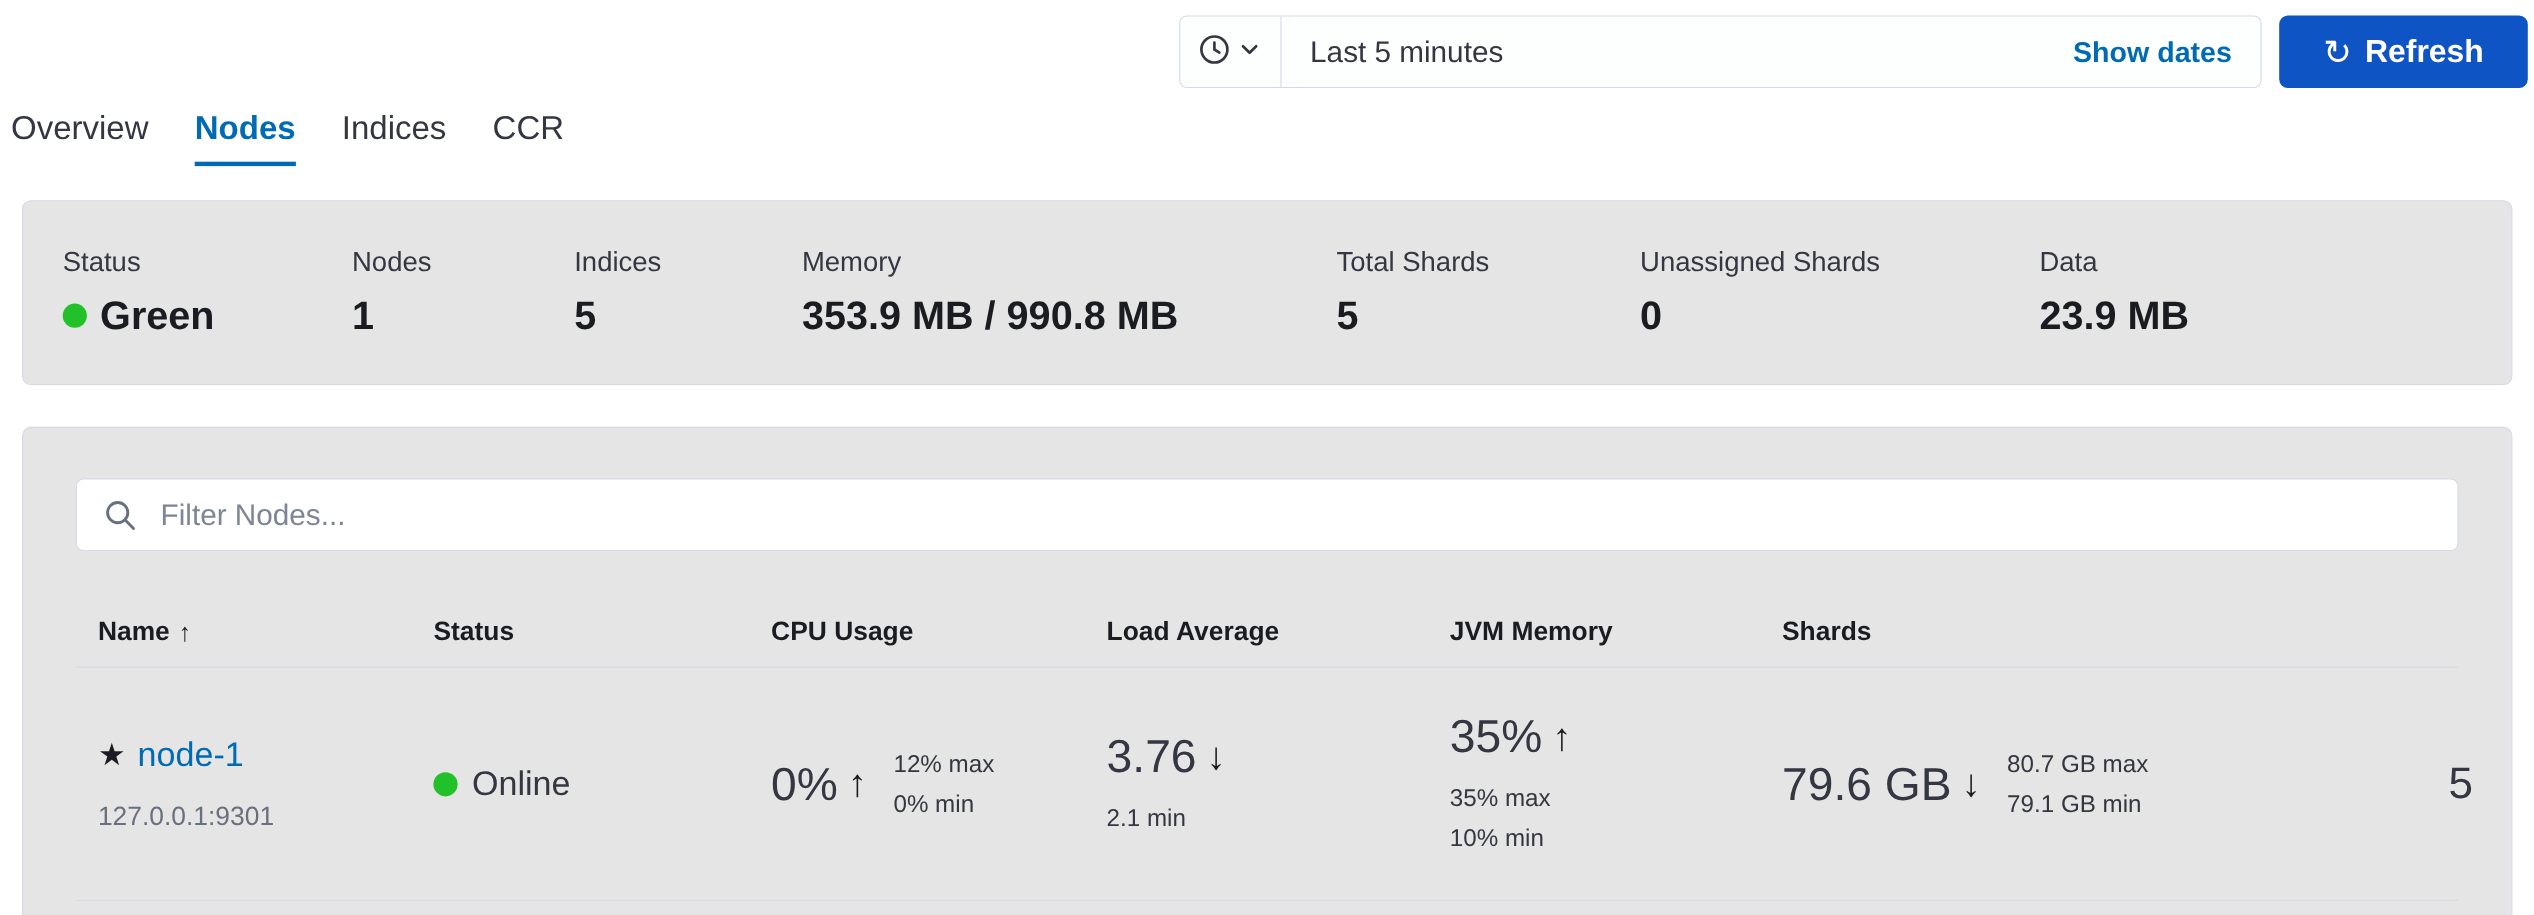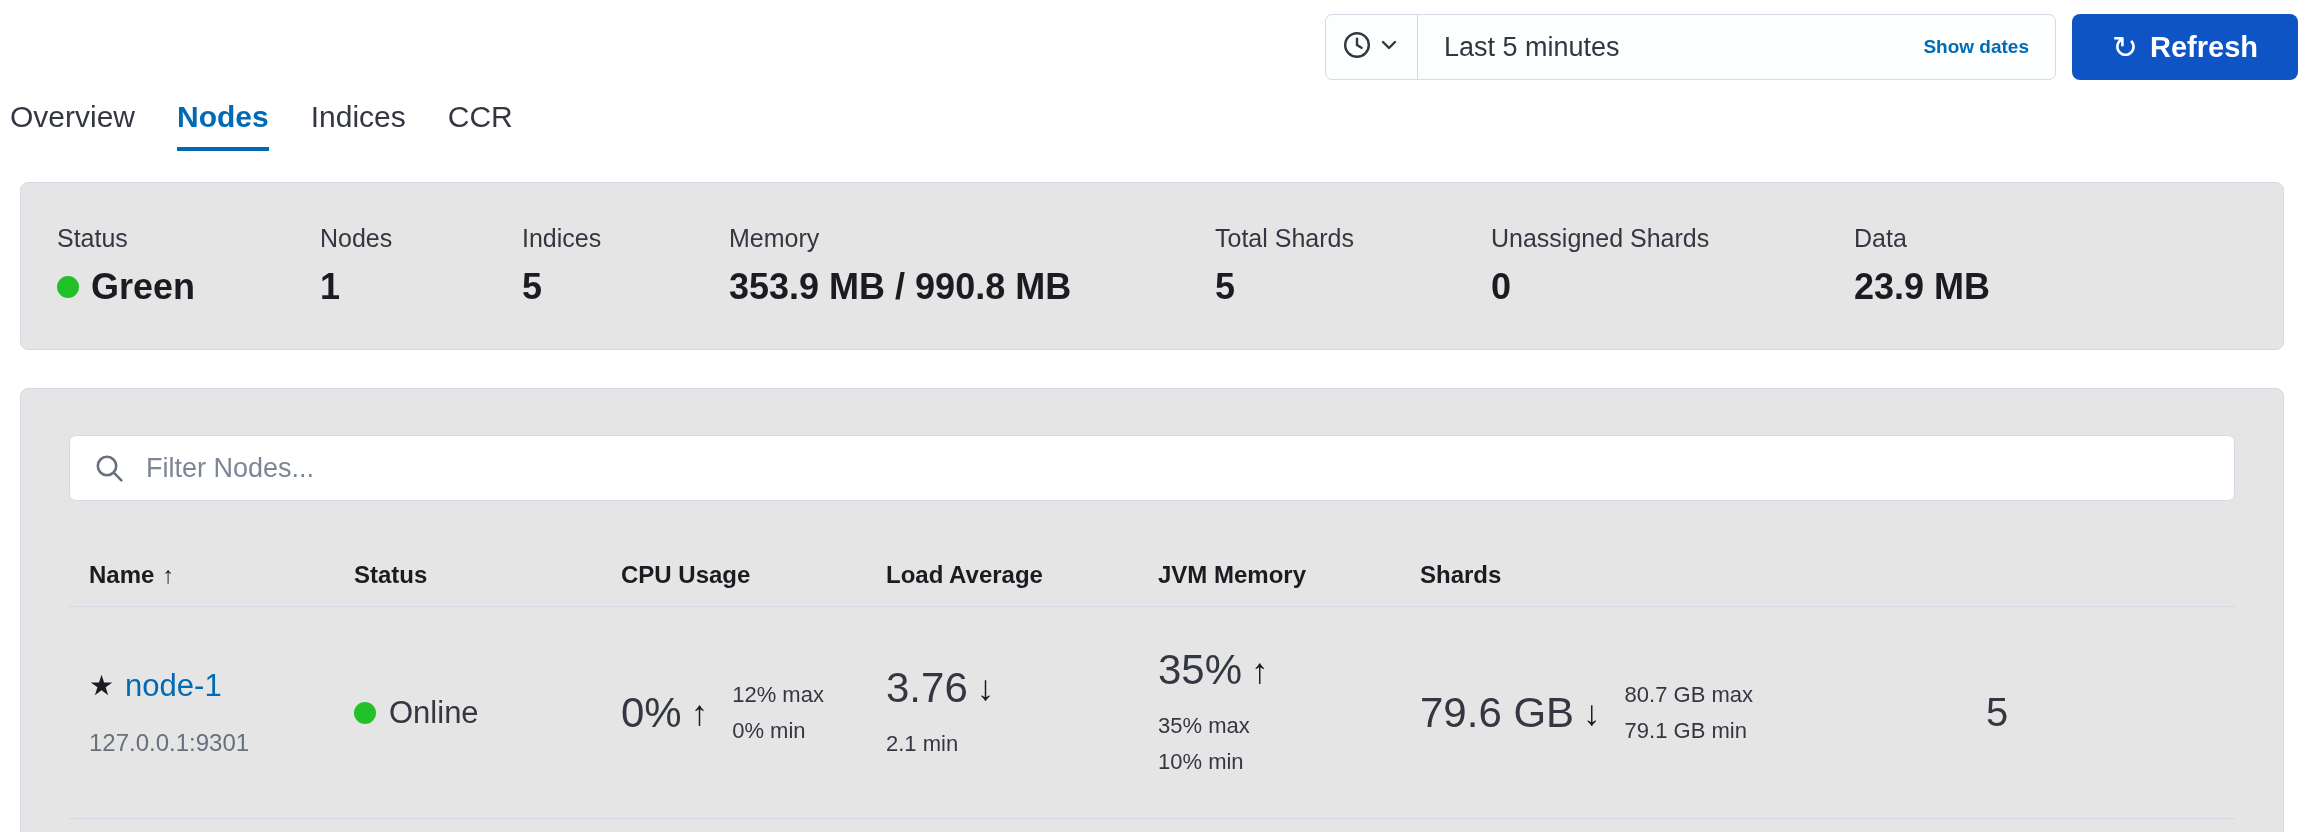--- a/index.html
+++ b/index.html
@@ -14,24 +14,24 @@
   html,body{margin:0;padding:0;}
   body{
     width:2304px;height:832px;background:#fff;
     font-family:"Liberation Sans","DejaVu Sans",sans-serif;
     color:var(--text);
   }
   .page{position:relative;width:2304px;height:832px;overflow:hidden;background:#fff;}
 
   
   .topbar{position:absolute;top:14px;left:0;right:6px;height:66px;display:flex;justify-content:flex-end;gap:16px;}
-  .datepicker{width:731px;height:66px;border:1px solid var(--border);border-radius:7px;display:flex;align-items:center;background:#fdfefe;}
+  .datepicker{width:984px;height:66px;border:1px solid var(--border);border-radius:7px;display:flex;align-items:center;background:#fdfefe;}
   .dp-left{width:92px;height:100%;display:flex;align-items:center;justify-content:center;gap:5px;border-right:1px solid var(--border);cursor:pointer;}
   .dp-value{flex:1;padding-left:26px;font-size:27px;color:var(--text);cursor:pointer;}
-  .dp-showdates{padding-right:26px;font-size:19px;font-weight:700;color:var(--accent);cursor:pointer;white-space:nowrap;}
+  .dp-showdates{padding-right:26px;font-size:26px;font-weight:700;color:var(--accent);cursor:pointer;white-space:nowrap;}
   .refresh-btn{width:226px;height:66px;background:var(--primary-button);color:#fff;border:none;border-radius:8px;
     font-size:29px;font-weight:700;display:flex;align-items:center;justify-content:center;gap:12px;cursor:pointer;
     font-family:"Liberation Sans","DejaVu Sans",sans-serif;}
   .refresh-icon{font-size:31px;font-weight:400;line-height:1;}
 
   
   .tabs{position:absolute;top:100px;left:10px;display:flex;gap:42px;}
   .tab{font-size:30px;color:var(--text);padding-bottom:13px;border-bottom:4px solid transparent;cursor:pointer;}
   .tab.active{color:var(--accent);border-bottom-color:var(--accent);font-weight:700;}
 
@@ -53,21 +53,21 @@
 
   
   .nodes{top:388px;height:760px;padding:46px 48px;}
   .searchbox{position:relative;height:66px;margin-bottom:60px;}
   .searchbox input{width:100%;height:66px;border:1px solid var(--border);border-radius:7px;
     padding:0 20px 0 76px;font-size:27px;color:var(--text);background:#fff;outline:none;
     font-family:"Liberation Sans","DejaVu Sans",sans-serif;}
   .searchbox input::placeholder{color:#7d8695;}
   .search-icon{position:absolute;left:24px;top:17px;}
 
-  .thead,.trow{display:grid;grid-template-columns:285px 267px 265px 272px 262px 566px 1fr;}
+  .thead,.trow{display:grid;grid-template-columns:285px 267px 265px 272px 262px 566px 1fr;gap:40px;}
   .thead{border-bottom:1px solid var(--border);padding-bottom:17px;}
   .th{font-size:24px;font-weight:700;color:#1a1c21;display:flex;align-items:center;}
   .th.first,.name-cell{padding-left:20px;}
   .sort-arrow{font-size:23px;font-weight:400;margin-left:8px;}
 
   .trow{height:212px;align-items:center;border-bottom:1px solid var(--border);}
   .name-line{display:flex;align-items:center;gap:11px;}
   .star{font-size:28px;color:#1a1c21;cursor:pointer;line-height:1;}
   .node-link{font-size:31px;color:var(--accent);cursor:pointer;text-decoration:none;}
   .addr{font-size:24px;color:var(--text-subdued);margin-top:25px;}

